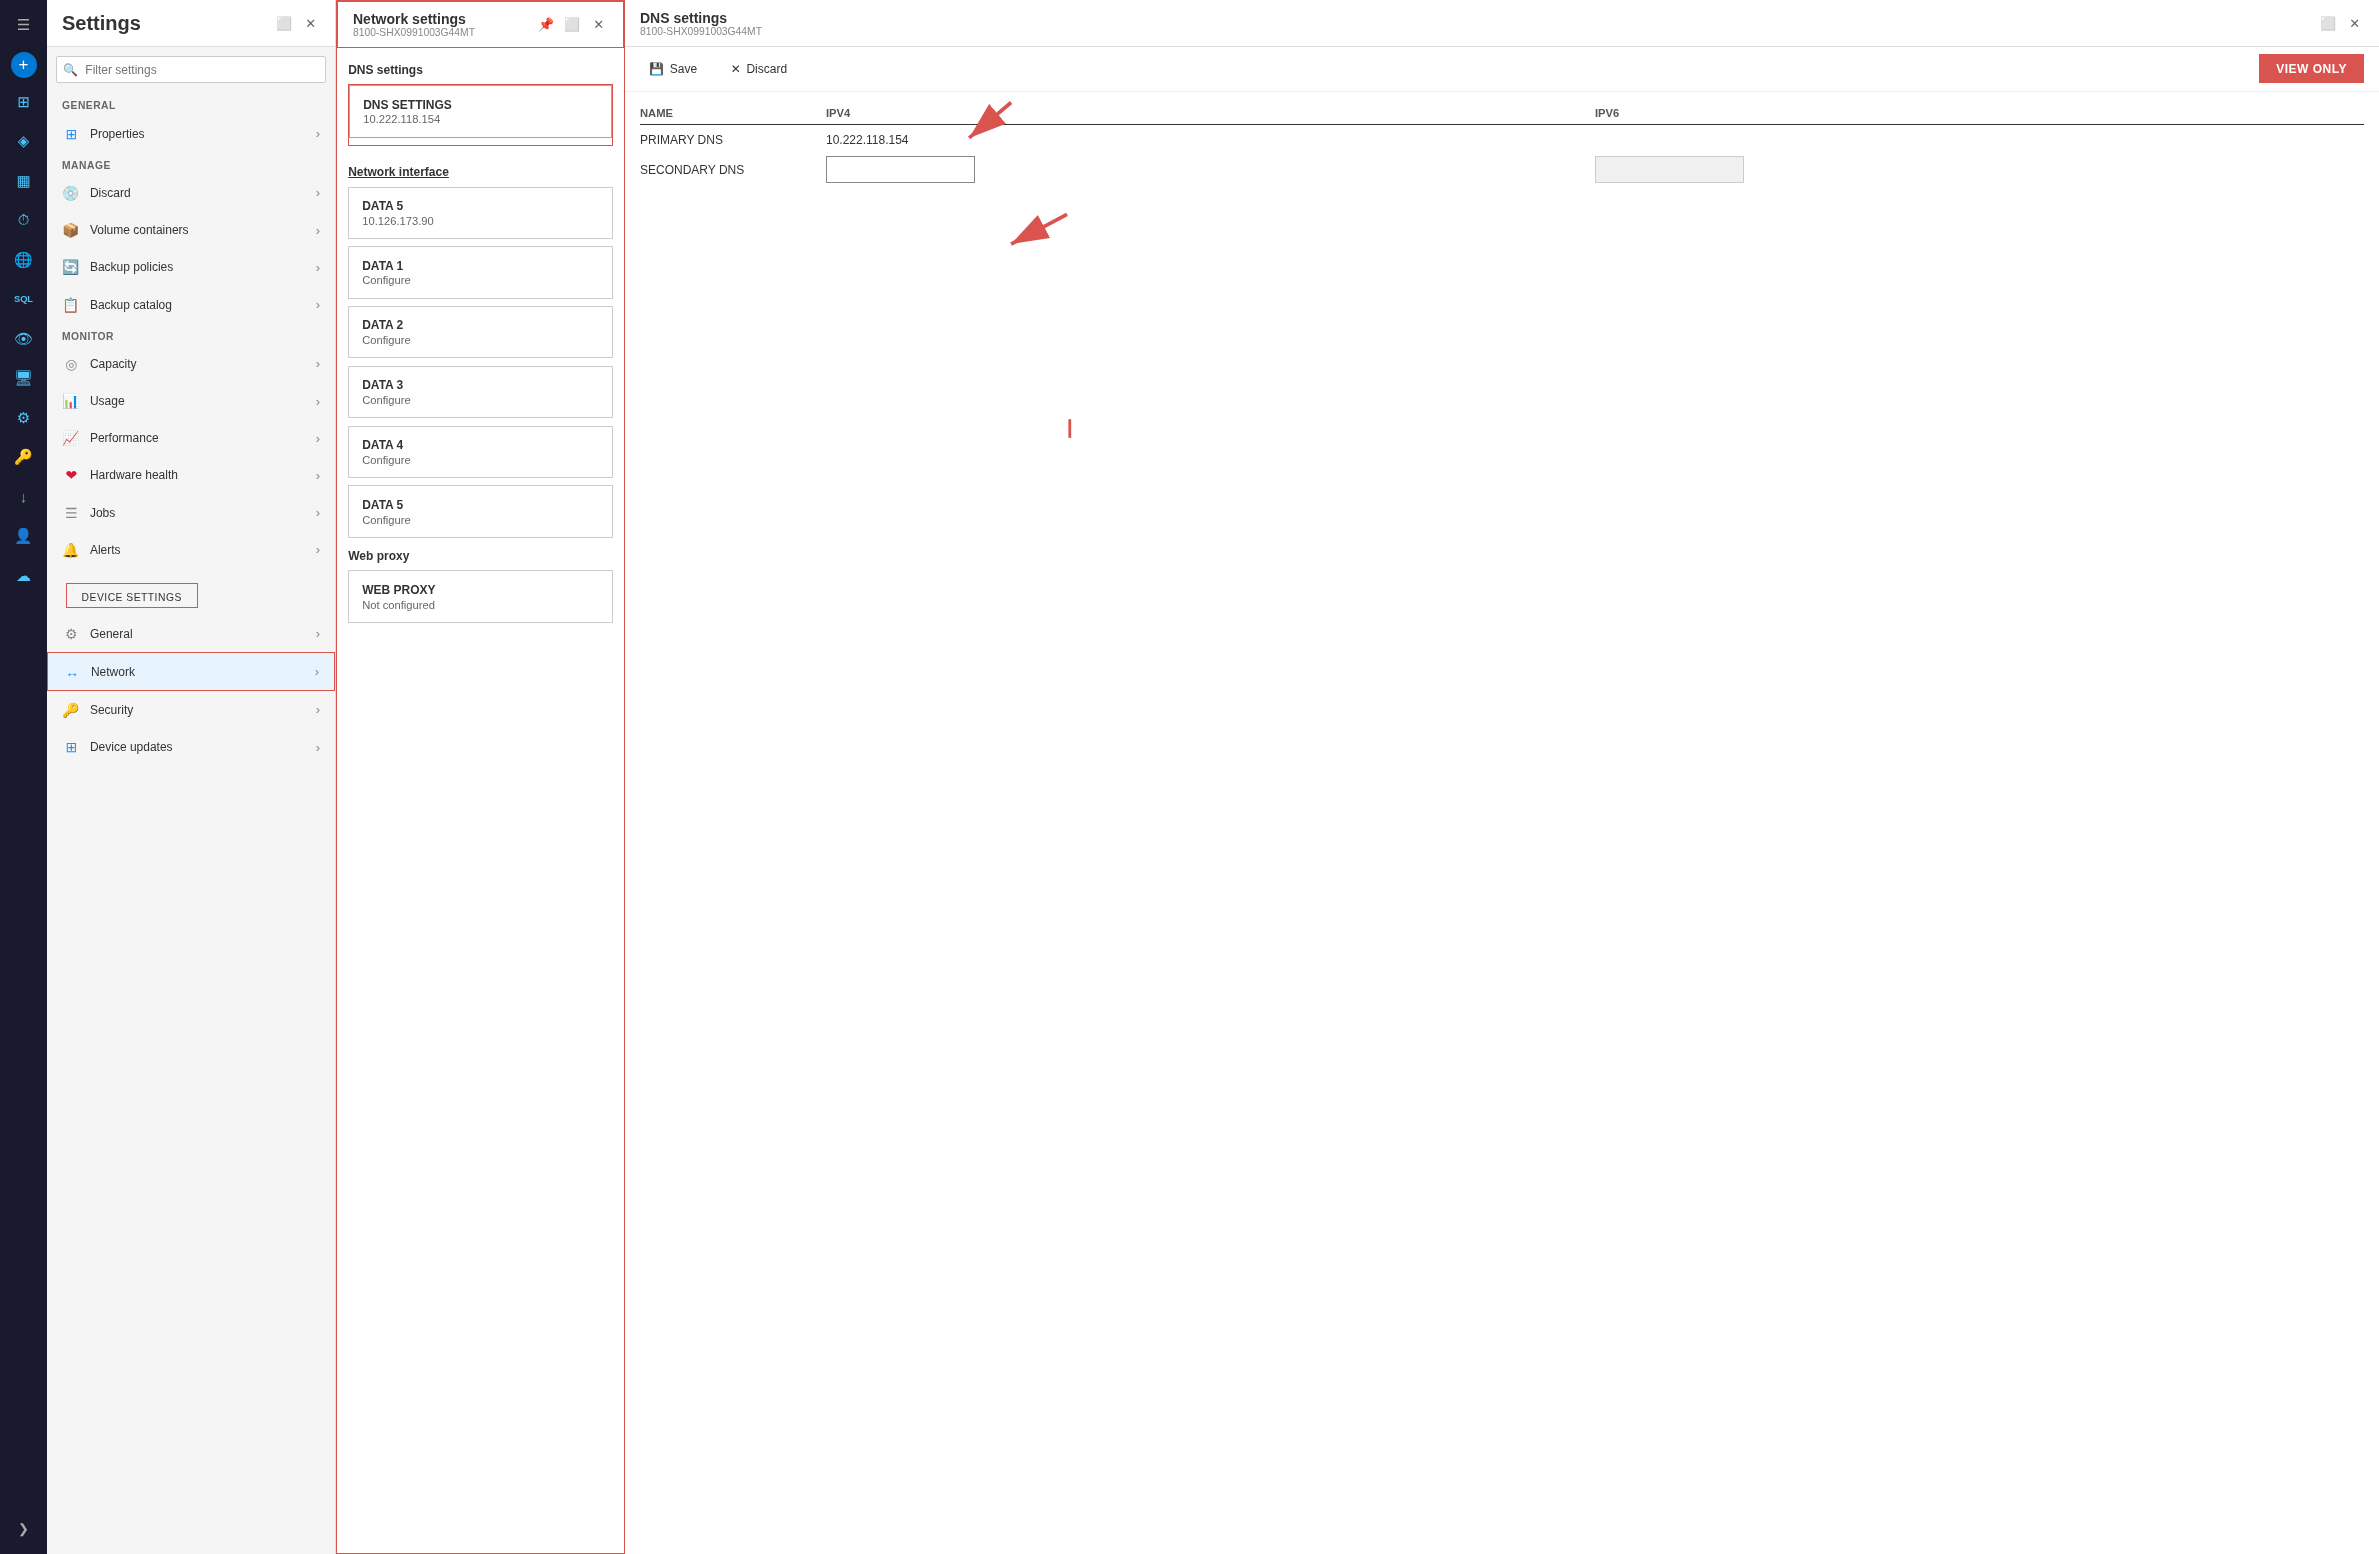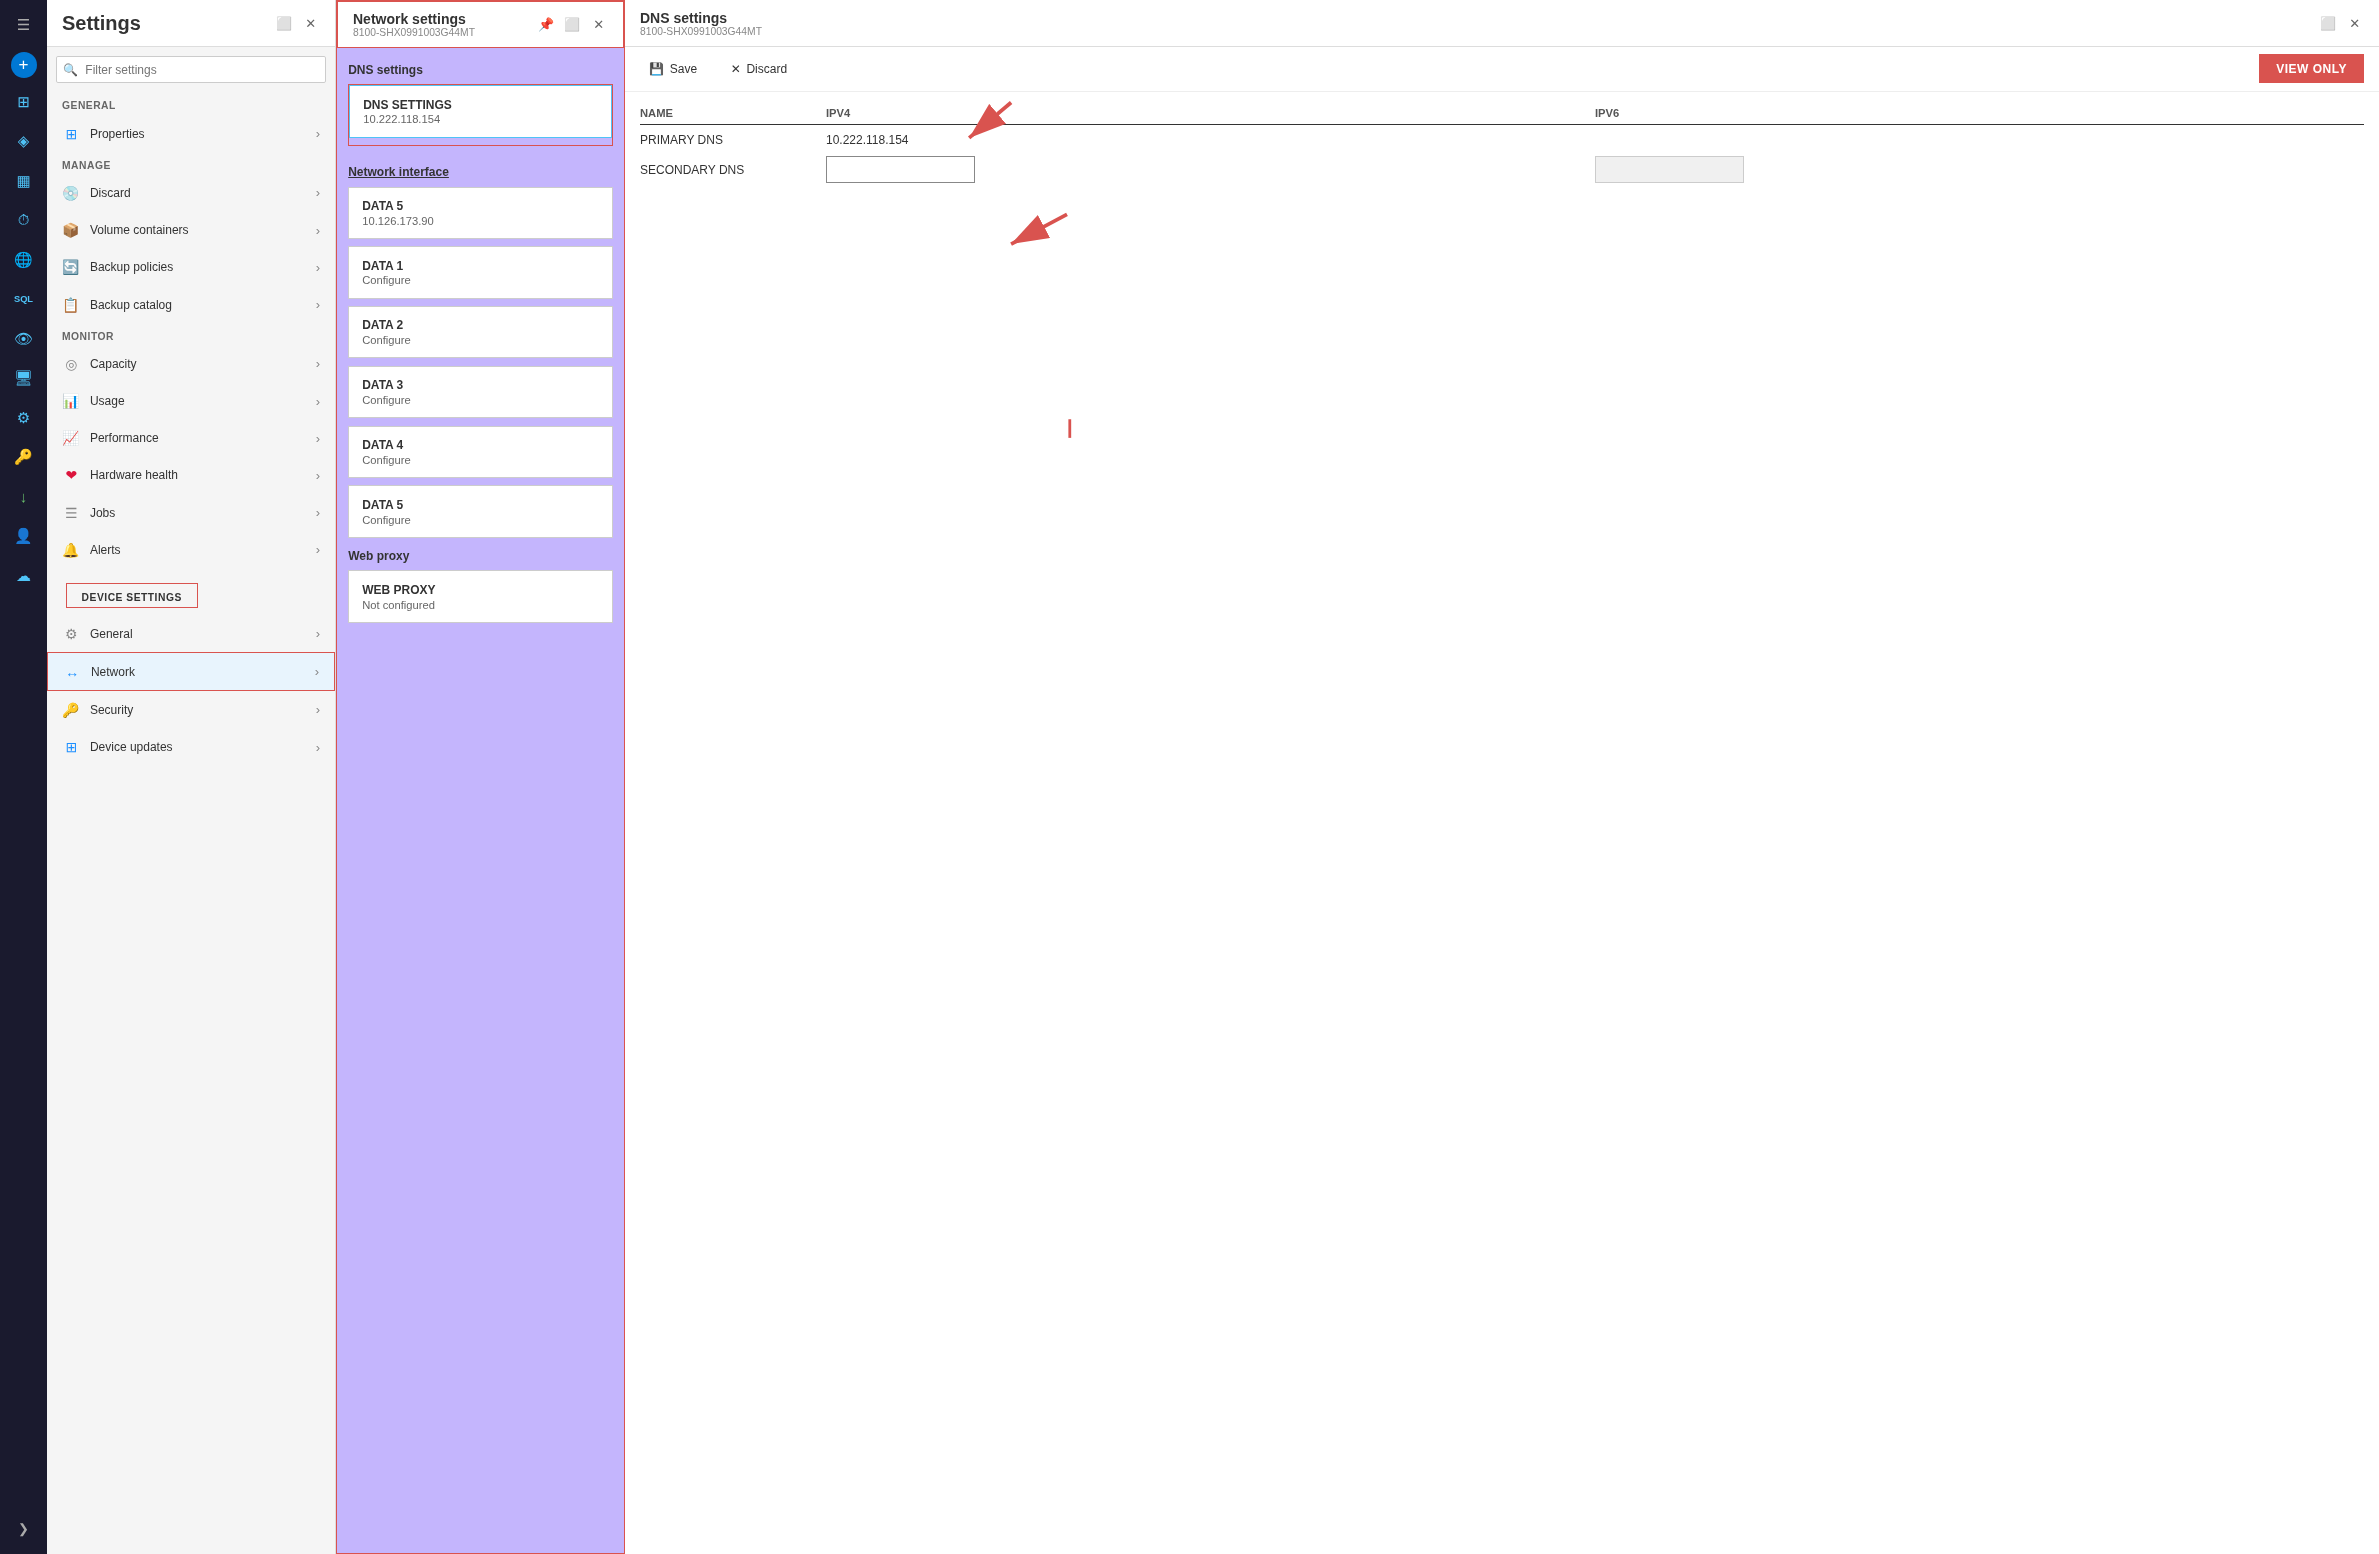--- a/index.html
+++ b/index.html
@@ -159,34 +159,34 @@
     .menu-item-arrow {
       color: #888;
       font-size: 13px;
     }
     .settings-scroll {
       overflow-y: auto;
       flex: 1;
     }
     .device-settings-label {
       font-size: 10.3px;
-      font-weight: 700;
+      font-weight: 400;
       color: #333;
       padding: 7.5px 15px 3.7px;
       text-transform: uppercase;
       letter-spacing: 0.5px;
       border: 1.9px solid #d9534f;
       margin: 7.5px 9.3px 3.7px;
       display: inline-block;
     }
 
     
     .network-panel {
       width: 289px;
-      background: #c4b5fd;
+      background: #ffffff;
       border-right: 0.9px solid #ddd;
       display: flex;
       flex-direction: column;
       flex-shrink: 0;
       border: 1.9px solid #d9534f;
     }
     .network-header {
       background: #fff;
       border-bottom: 0.9px solid #ddd;
       padding: 9.3px 15px;

